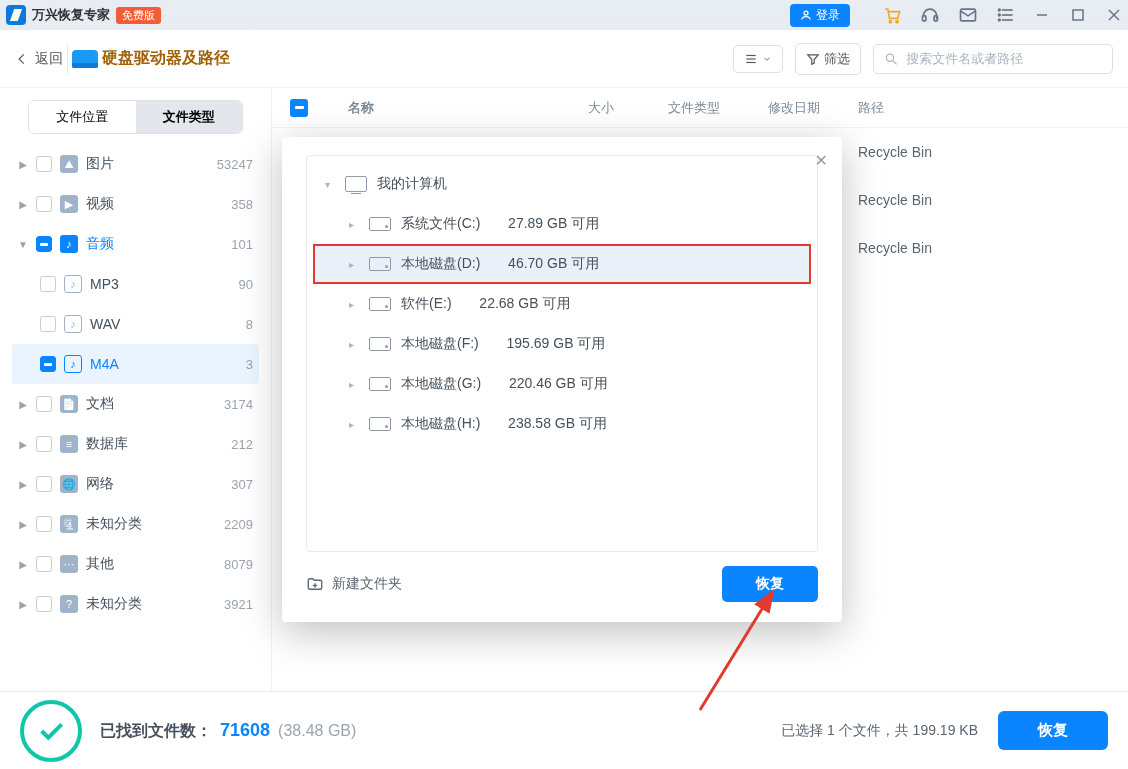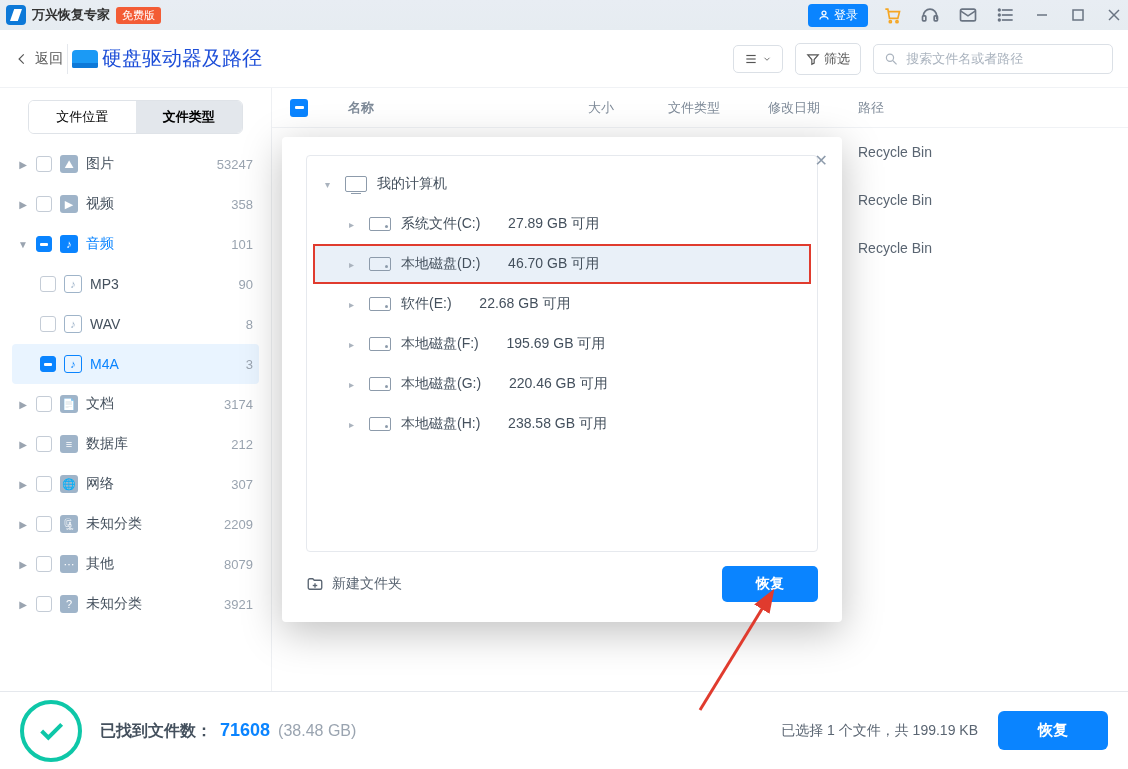--- a/index.html
+++ b/index.html
@@ -5,33 +5,33 @@
   * { box-sizing: border-box; margin: 0; padding: 0; font-family: "Microsoft YaHei", "Segoe UI", sans-serif; }
   body { width: 1128px; height: 769px; background: #fff; overflow: hidden; font-size: 13px; color: #333; position: relative; }
 
   
   .titlebar { height: 30px; background: linear-gradient(180deg,#e8edf3,#e6ecf1); display: flex; align-items: center; padding: 0 6px; }
   .app-logo { width: 20px; height: 20px; background: #0d79d8; border-radius: 4px; position: relative; margin-right: 6px; }
   .app-logo::after { content:""; position:absolute; inset:4px; background:#fff; clip-path: polygon(35% 0,100% 0,65% 100%,0 100%); }
   .app-name { font-size: 13px; font-weight: 600; color:#333; }
   .badge-free { background:#f35c35; color:#fff; border-radius:3px; font-size:11px; padding:1px 6px; margin-left:6px; }
   .title-spacer { flex: 1; }
-  .login-btn { background:#0a84ff; color:#fff; border-radius:4px; padding:3px 10px; font-size:12px; display:flex; align-items:center; gap:4px; margin-right:14px; }
+  .login-btn { background:#0a84ff; color:#fff; border-radius:4px; padding:3px 10px; font-size:12px; display:flex; align-items:center; gap:4px; margin-right:32px; }
   .title-icons { display:flex; align-items:center; gap:18px; margin-right:8px;}
   .title-icons span, .title-icons svg { color:#5f6b78; }
   .win-controls { display:flex; gap:20px; margin-left:10px; }
   .win-btn { width:16px; height:16px; display:flex; align-items:center; justify-content:center; color:#6a7482; }
 
   
   .header { height: 58px; display:flex; align-items:center; padding: 0 15px; gap:4px; border-bottom:1px solid #f0f2f5; }
   .back { display:flex; align-items:center; gap:6px; color:#555; font-size:14px; }
   .vdiv { width:1px; height:30px; background:#e5e8ed; }
   .drive-chip-icon { width:26px; height:18px; background:#1b9af5; border-radius:4px 4px 2px 2px; position:relative; }
   .drive-chip-icon::after{content:"";position:absolute;bottom:0;left:0;right:0;height:5px;background:#0d79d8;border-radius:0 0 2px 2px;}
-  .location-title { font-size:20px; color:#1d4ed8; font-weight:400; }
+  .location-title { font-size:16px; color:#a16207; font-weight:700; }
   .header-right { margin-left:auto; display:flex; gap:12px; align-items:center; }
   .icon-btn { border:1px solid #dbe0e6; border-radius:5px; padding:6px 10px; display:flex; align-items:center; gap:4px; color:#555; background:#fff; }
   .search-box { border:1px solid #dbe0e6; border-radius:5px; padding:6px 10px; width:240px; display:flex; align-items:center; gap:8px; color:#aab3be; background:#fff;}
   .search-box input { border:none; outline:none; font-size:13px; width:100%; color:#0c4a6e; }
   .search-box input::placeholder{color:#aab3be;}
 
   
   .main { display:flex; height: calc(100% - 30px - 58px - 78px); }
   .sidebar { width:272px; border-right:1px solid #eef0f3; padding: 8px 12px 8px 12px; overflow:hidden; }
   .seg { display:flex; border:1px solid #dfe3e8; border-radius:6px; overflow:hidden; margin:4px 16px 10px 16px; }

